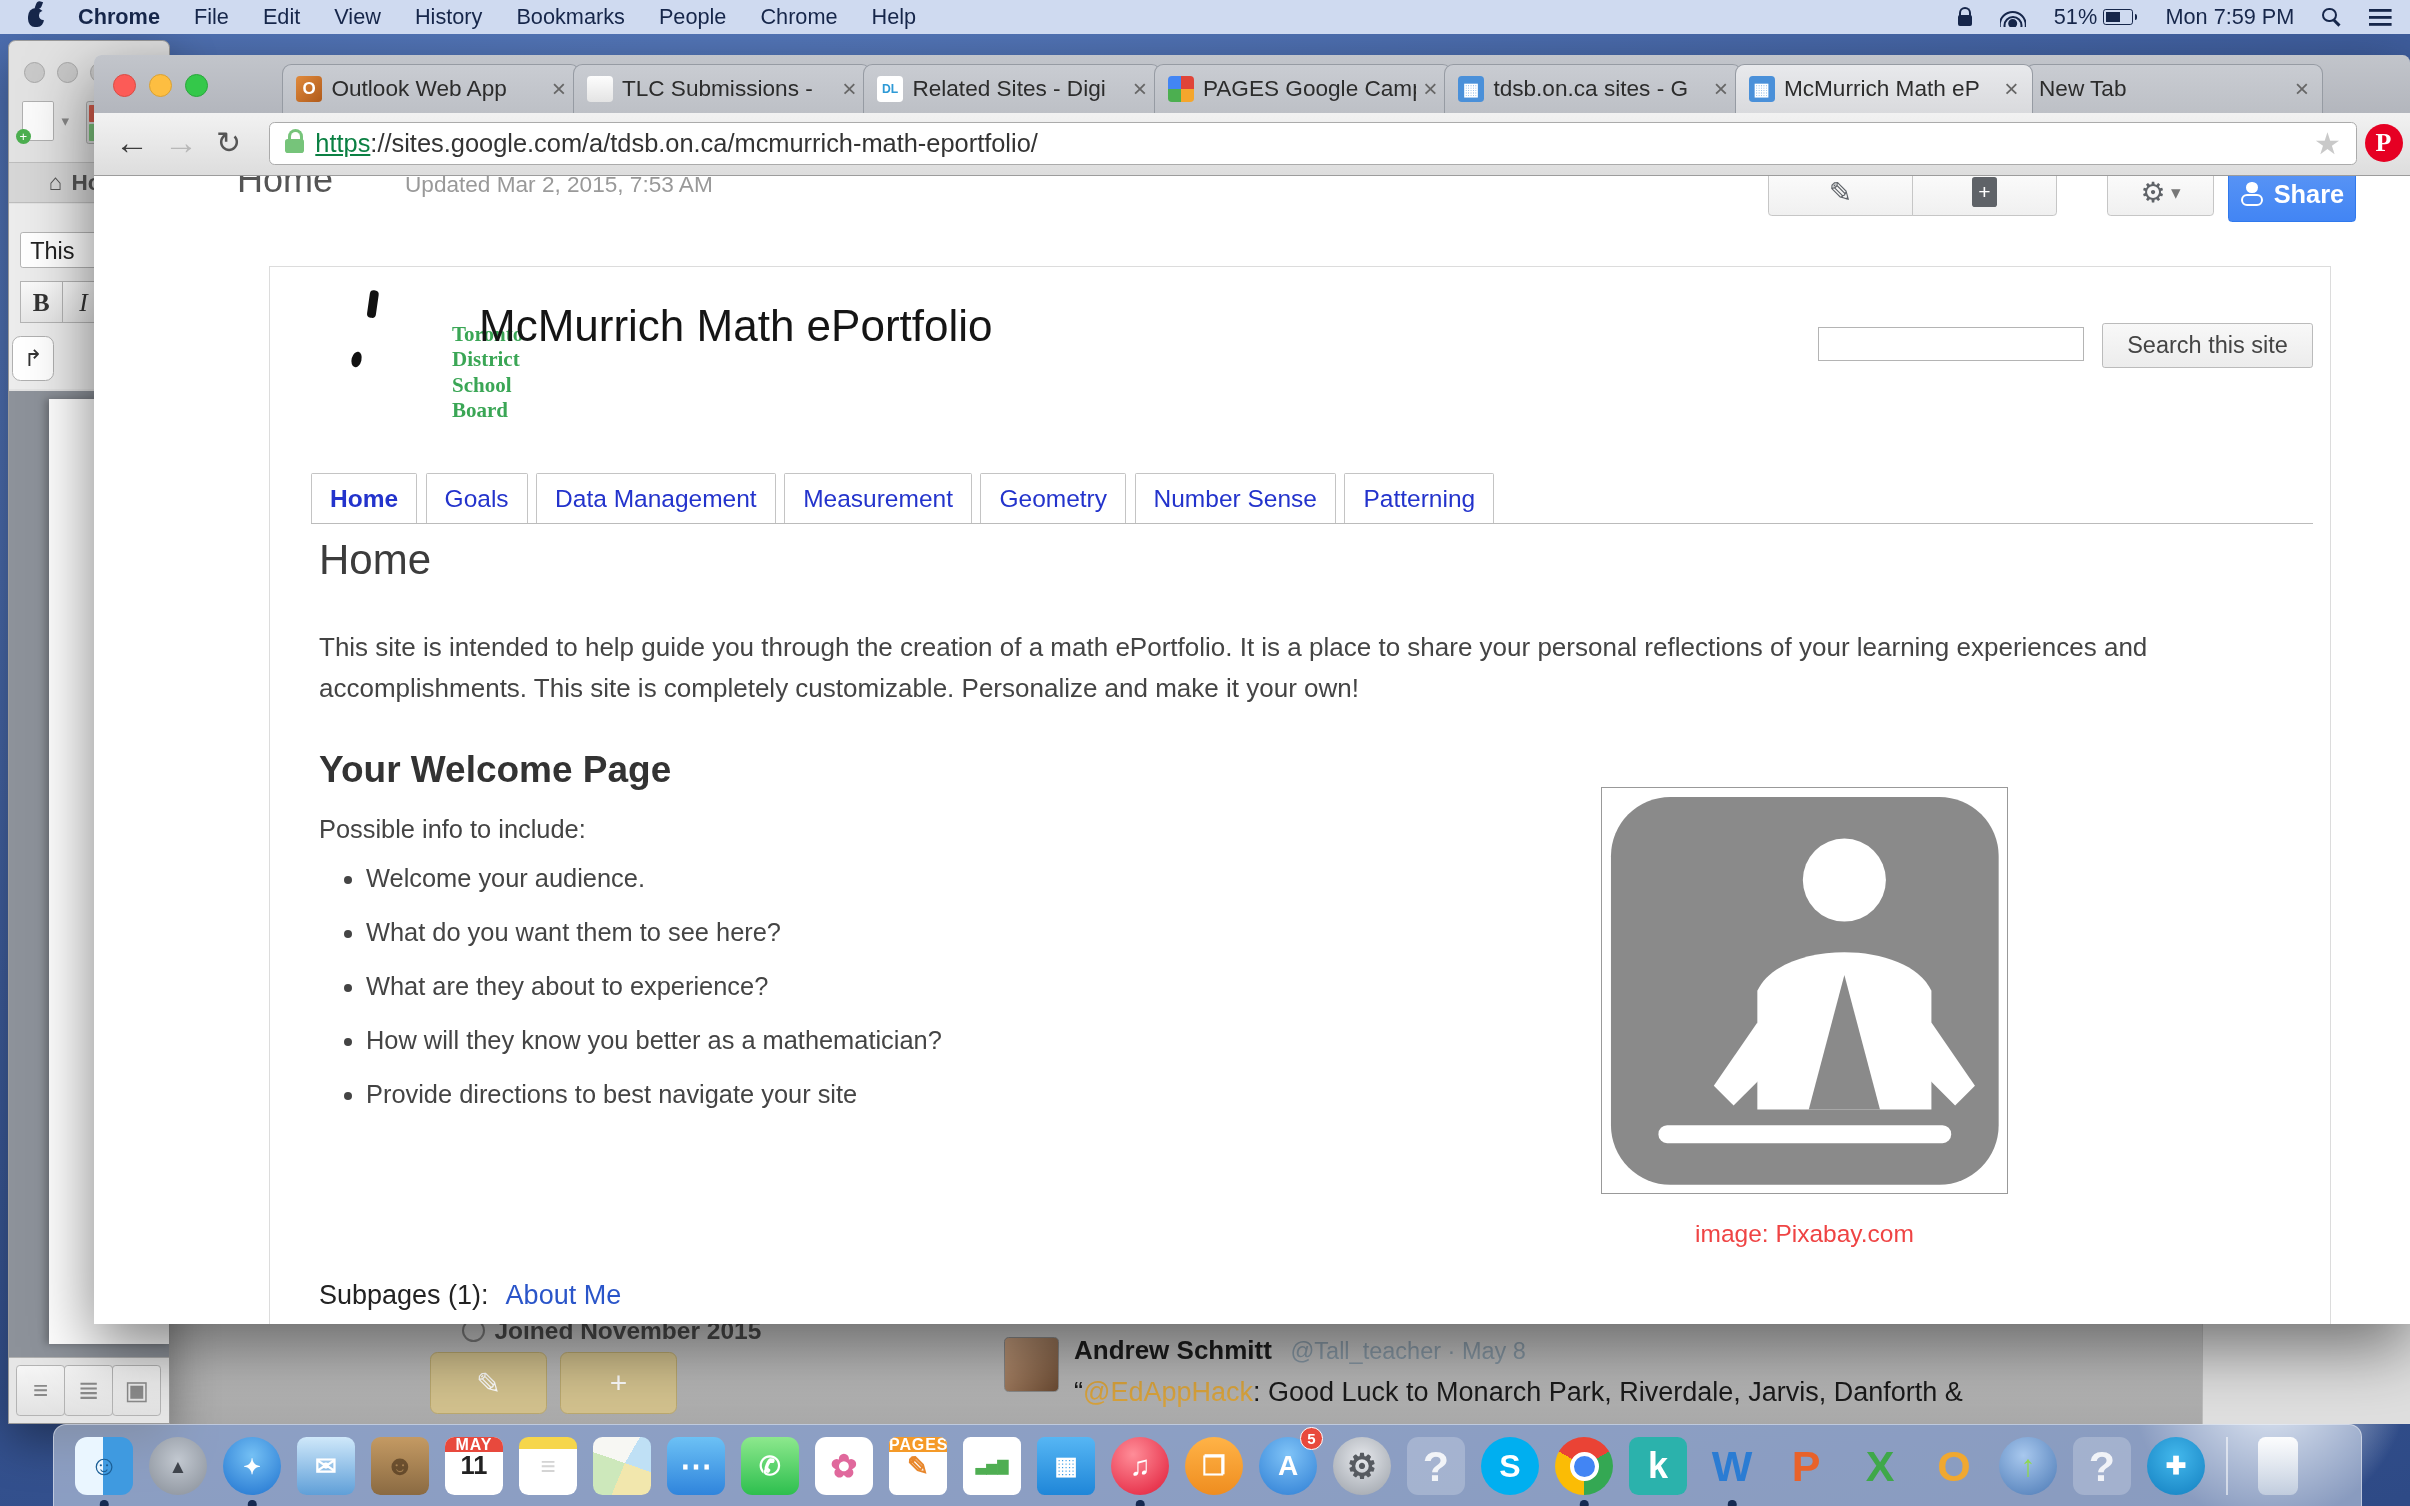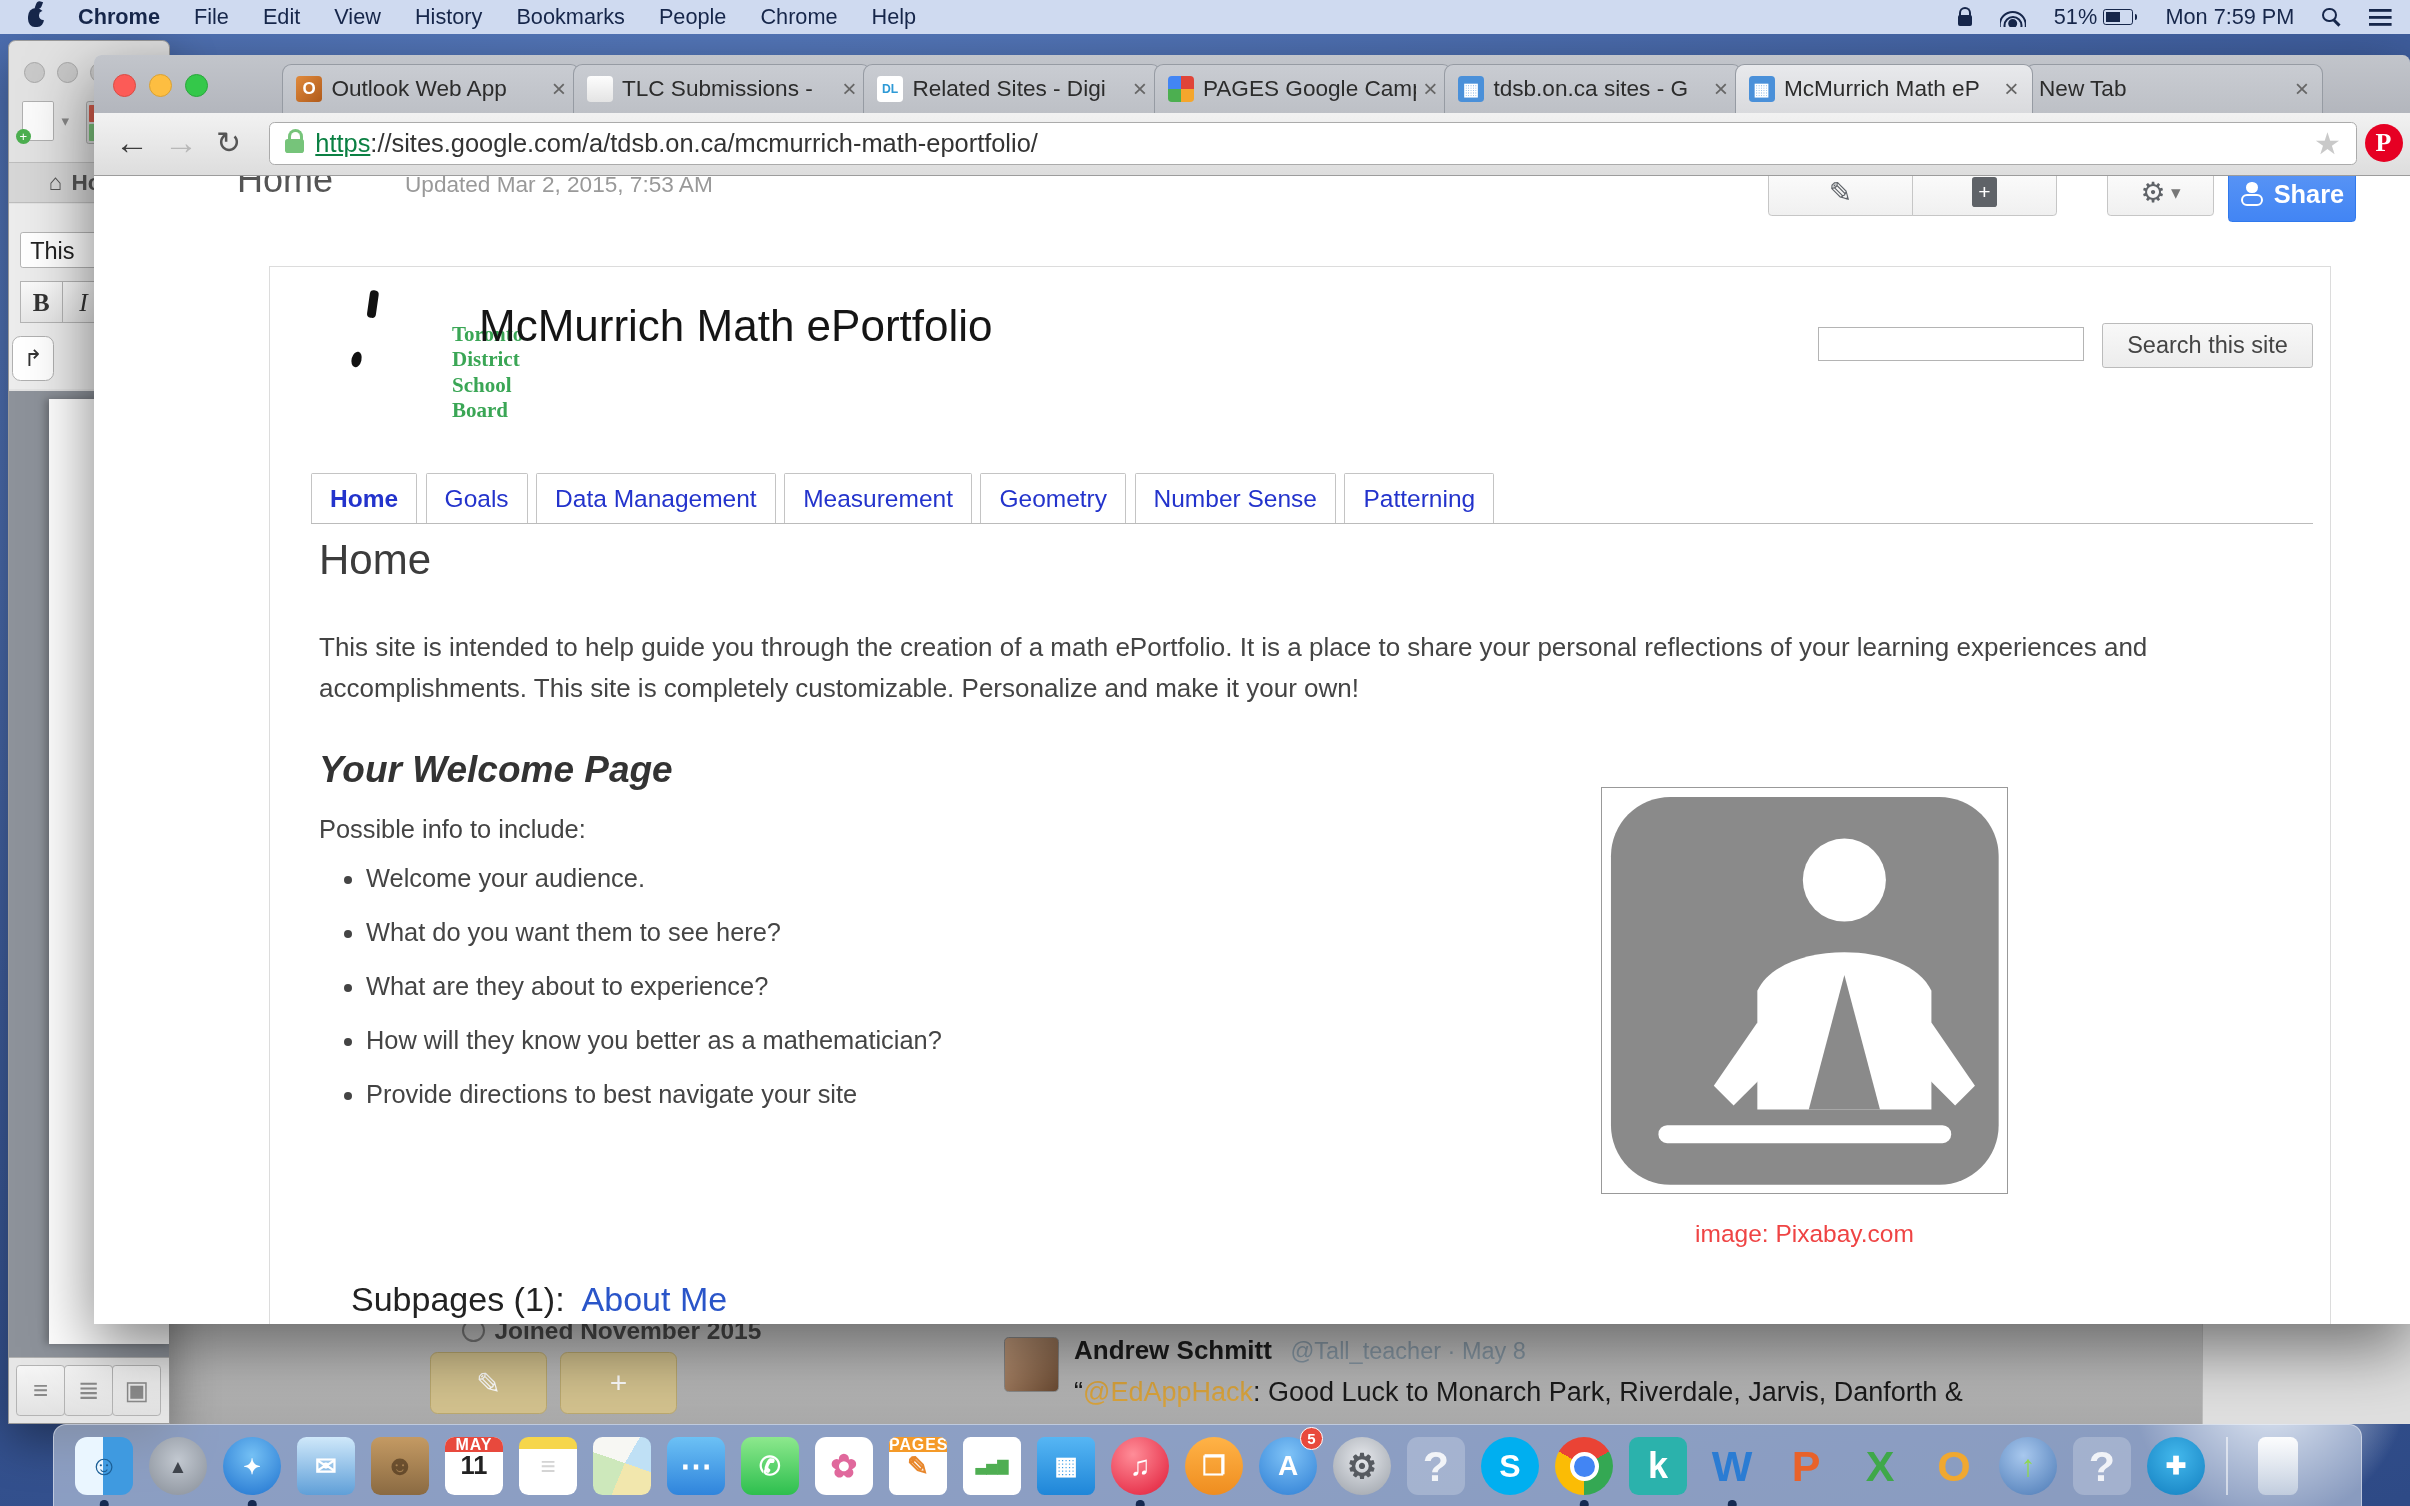--- a/index.html
+++ b/index.html
@@ -129,28 +129,28 @@
   .logo{position:absolute;left:41px;top:21px;width:311px;height:141px;}
   .logo-text{position:absolute;left:141px;top:34px;font-family:"Liberation Serif",serif;font-weight:700;font-size:21px;line-height:25.4px;color:#3aa655;}
   .site-title{position:absolute;left:209px;top:34px;font-size:44px;color:#151515;}
   .site-search-input{position:absolute;left:1548px;top:60px;width:266px;height:34px;border:0.9px solid #b4b4b4;font-size:22.6px;padding:0 7.5px;box-sizing:border-box;}
   .site-search-btn{position:absolute;left:1832px;top:56px;width:209px;height:43px;background:linear-gradient(#f8f8f8,#ececec);border:0.9px solid #bbb;border-radius:2.8px;font-size:23.5px;color:#444;display:flex;align-items:center;justify-content:center;}
   .navrow{position:absolute;left:41px;right:17px;top:200px;height:56px;border-bottom:0.9px solid #bbb;display:flex;align-items:flex-end;gap:8.5px;}
   .navtab{border:0.9px solid #c4c4c4;border-bottom:none;border-radius:1.9px 1.9px 0 0;background:#fff;padding:10.4px 18px;font-size:24.5px;color:#2333cc;white-space:nowrap;}
   .navtab.active{font-weight:700;}
   .page-heading{position:absolute;left:49px;top:269px;font-size:42px;color:#3c3c3c;font-weight:400;}
   .intro{position:absolute;left:49px;top:360px;width:1949px;font-size:26px;line-height:41px;color:#444;}
-  .section-heading{position:absolute;left:49px;top:482px;font-size:37px;font-weight:700;color:#333;font-style:italic;}
+  .section-heading{position:absolute;left:49px;top:482px;font-size:37px;font-weight:700;color:#333;}
   .list-intro{position:absolute;left:49px;top:548px;font-size:25.4px;color:#444;}
   .bullets{position:absolute;left:58px;top:591px;margin:0;padding-left:38px;font-size:25.4px;color:#444;}
   .bullets li{margin-bottom:14px;line-height:40px;}
   .img-frame{position:absolute;left:1331px;top:520px;width:407px;height:407px;border:0.9px solid #999;box-sizing:border-box;padding:4.7px;}
   .img-frame svg{width:100%;height:100%;display:block;}
   .img-caption{position:absolute;left:1331px;top:953px;width:407px;text-align:center;font-size:24.5px;color:#ef4444;}
-  .subpages{position:absolute;left:49px;top:1013px;font-size:34px;color:#222;margin-left:32px;}
+  .subpages{position:absolute;left:49px;top:1013px;font-size:27px;color:#222;}
   .subpage-link{color:#2a55c9;margin-left:17px;}
 
   
   .dock{position:absolute;left:53px;bottom:0;width:2309px;height:83px;background:rgba(228,236,248,0.5);
     border:0.9px solid rgba(255,255,255,0.45);border-bottom:none;border-radius:13px 13px 0 0;
     display:flex;align-items:center;padding:0 21px;gap:16px;box-sizing:border-box;z-index:20;}
   .dock-item{position:relative;width:58px;height:70px;display:flex;align-items:center;justify-content:center;flex:none;}
   .dock-item.sep{margin-left:28px;}
   .dock-item.sep::before{content:"";position:absolute;left:-22.6px;top:5.6px;bottom:5.6px;width:1.9px;background:rgba(255,255,255,0.55);}
   .dock-ic{width:58px;height:58px;display:flex;align-items:center;justify-content:center;position:relative;overflow:hidden;}

